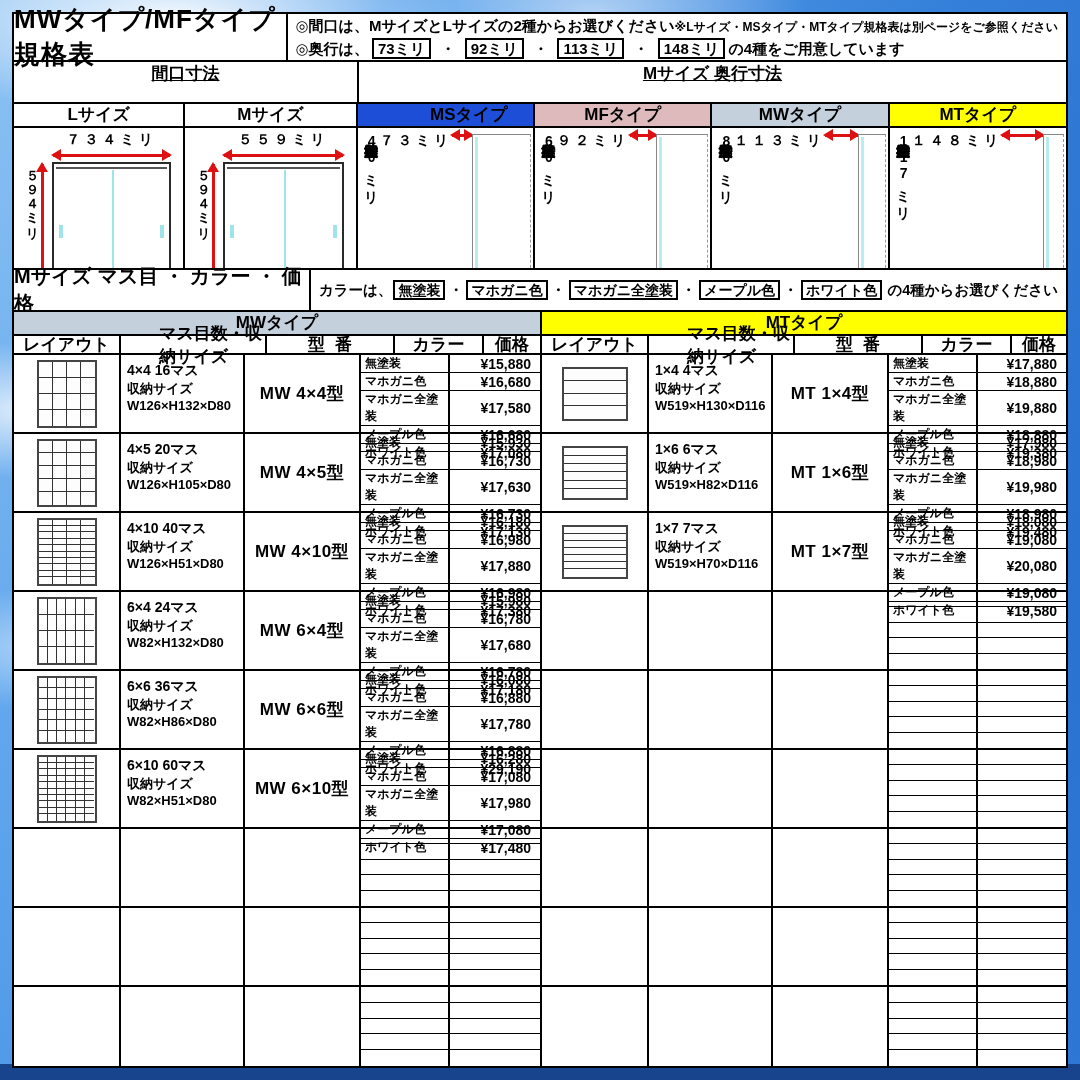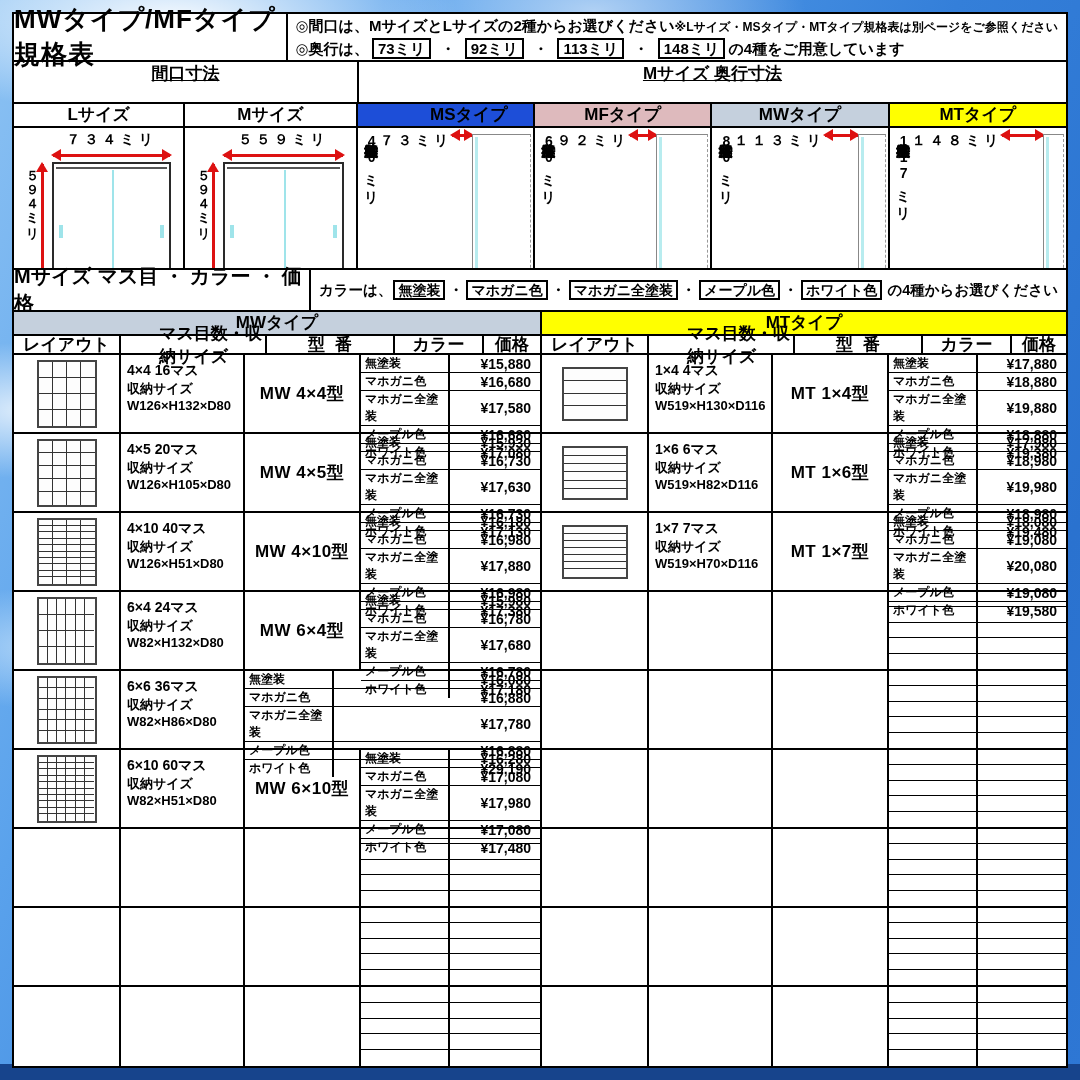--- a/index.html
+++ b/index.html
@@ -471,20 +471,21 @@
                 <div class="tcell" style="border-bottom: none;"></div>
                 <div class="tcell" style="border-bottom: none;"></div>
                 <div class="tcell" style="border-right: none; border-bottom: none;"></div>
               </div>
             </div>
             <div class="bcell bc2">
               <div class="m1">6×6 36マス</div>
               <div class="m2">収納サイズ</div>
               <div class="m2">W82×H86×D80</div>
             </div>
+            <div class="bcell bc3">MW 6×6型</div>
             <div class="pgrid">
               <div class="ccell">無塗装</div>
               <div class="pcell">¥16,080</div>
               <div class="ccell">マホガニ色</div>
               <div class="pcell">¥16,880</div>
               <div class="ccell">マホガニ全塗装</div>
               <div class="pcell">¥17,780</div>
               <div class="ccell">メープル色</div>
               <div class="pcell">¥16,880</div>
               <div class="ccell nb">ホワイト色</div>

